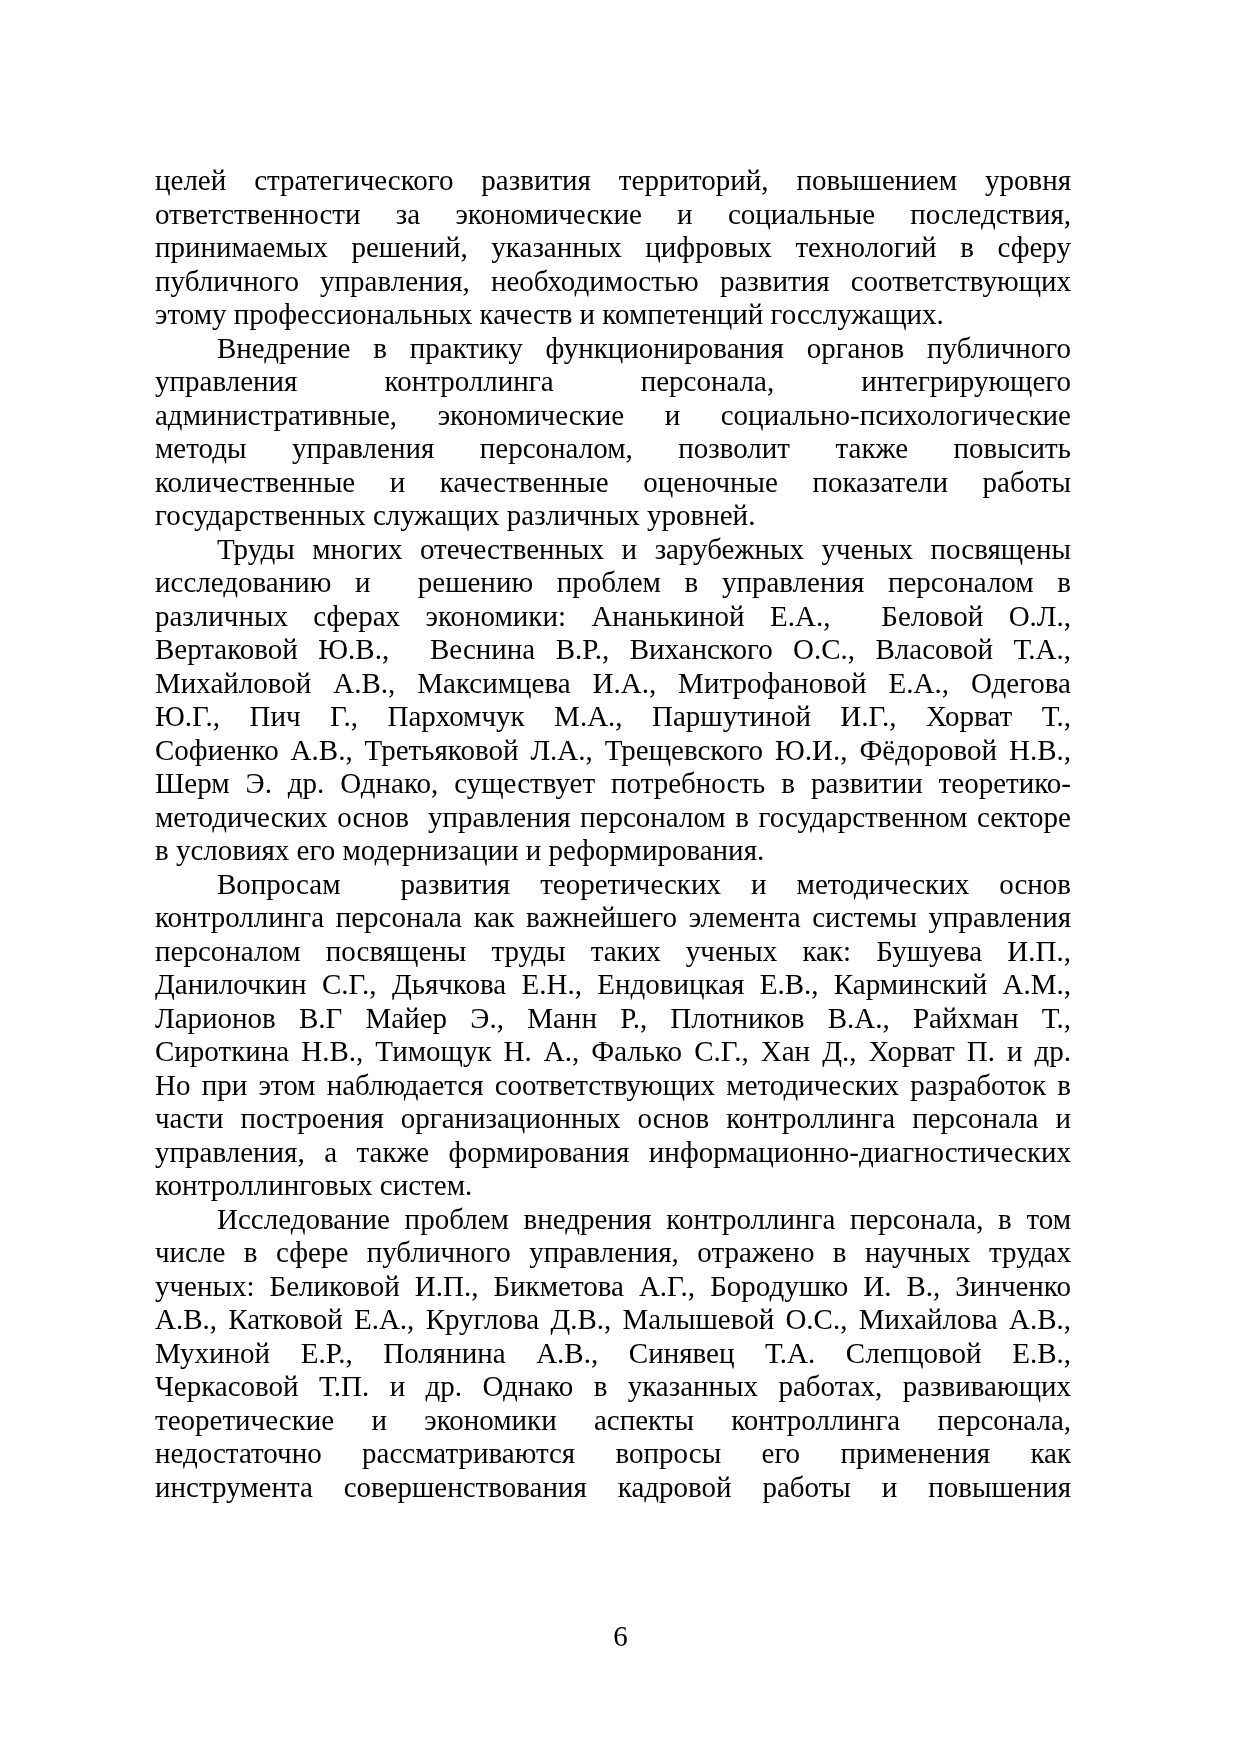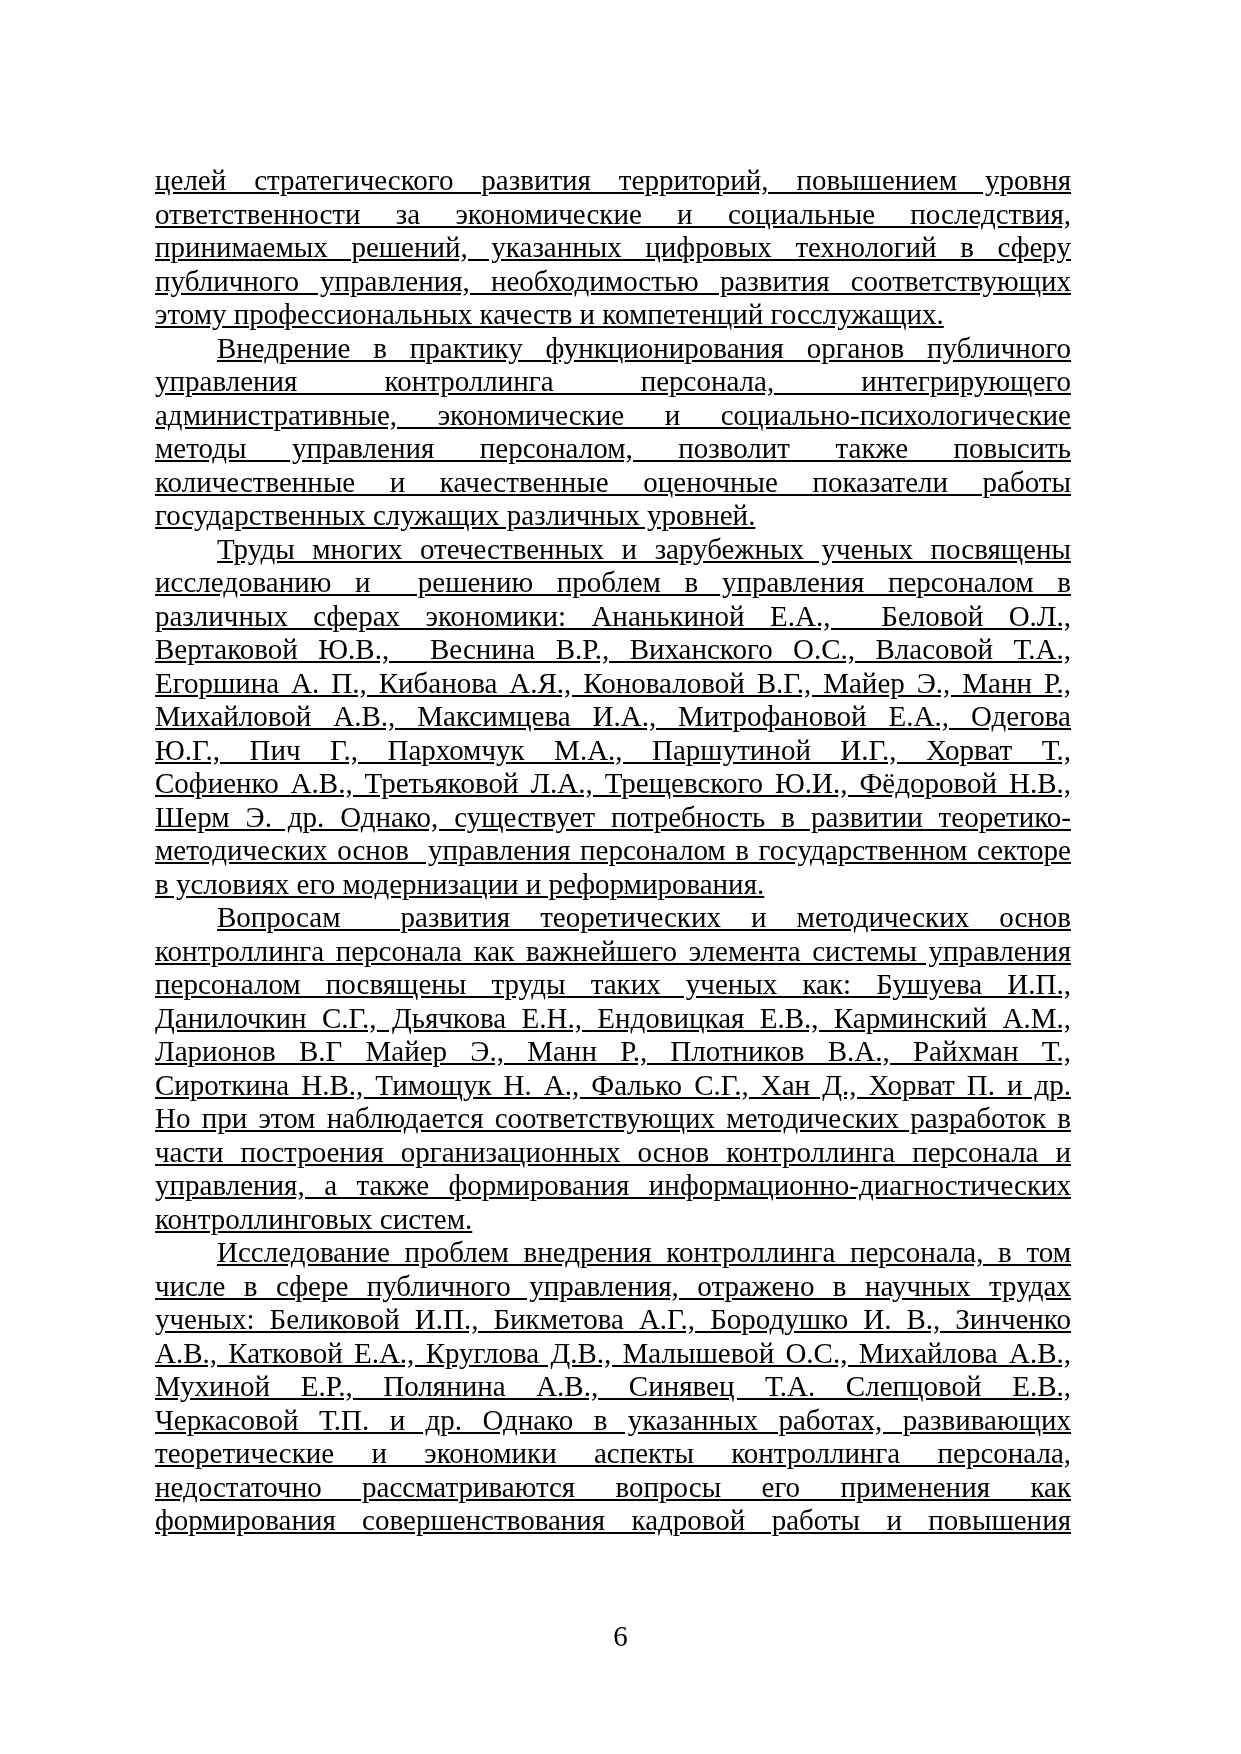--- a/index.html
+++ b/index.html
@@ -17,21 +17,20 @@
     color: #000000;
   }
   .body-text {
     position: absolute;
     left: 155px;
     top: 164px;
     width: 916px;
     font-size: 29px;
     line-height: 33.5px;
     font-weight: normal;
-    text-decoration: underline;
   }
   .line {
     text-align: justify;
     text-align-last: justify;
     -moz-text-align-last: justify;
     text-justify: inter-word;
     height: 33.5px;
     overflow: visible;
     white-space: nowrap-disabled; 
   }
@@ -65,21 +64,20 @@
       <div class="line first">Внедрение в практику функционирования органов публичного</div>
       <div class="line">управления контроллинга персонала, интегрирующего</div>
       <div class="line">административные, экономические и социально-психологические</div>
       <div class="line">методы управления персоналом, позволит также повысить</div>
       <div class="line">количественные и качественные оценочные показатели работы</div>
       <div class="line end">государственных служащих различных уровней.</div>
       <div class="line first">Труды многих отечественных и зарубежных ученых посвящены</div>
       <div class="line">исследованию и&nbsp; решению проблем в управления персоналом в</div>
       <div class="line">различных сферах экономики: Ананькиной Е.А.,&nbsp; Беловой О.Л.,</div>
       <div class="line">Вертаковой Ю.В.,&nbsp; Веснина В.Р., Виханского О.С., Власовой Т.А.,</div>
-      <div class="line">Егоршина А. П., Кибанова А.Я., Коноваловой В.Г., Майер Э., Манн Р.,</div>
       <div class="line">Михайловой А.В., Максимцева И.А., Митрофановой Е.А., Одегова</div>
       <div class="line">Ю.Г., Пич Г., Пархомчук М.А., Паршутиной И.Г., Хорват Т.,</div>
       <div class="line">Софиенко А.В., Третьяковой Л.А., Трещевского Ю.И., Фёдоровой Н.В.,</div>
       <div class="line">Шерм Э. др. Однако, существует потребность в развитии теоретико-</div>
       <div class="line">методических основ&nbsp; управления персоналом в государственном секторе</div>
       <div class="line end">в условиях его модернизации и реформирования.</div>
       <div class="line first">Вопросам&nbsp; развития теоретических и методических основ</div>
       <div class="line">контроллинга персонала как важнейшего элемента системы управления</div>
       <div class="line">персоналом посвящены труды таких ученых как: Бушуева И.П.,</div>
       <div class="line">Данилочкин С.Г., Дьячкова Е.Н., Ендовицкая Е.В., Карминский А.М.,</div>
@@ -90,16 +88,16 @@
       <div class="line">управления, а также формирования информационно-диагностических</div>
       <div class="line end">контроллинговых систем.</div>
       <div class="line first">Исследование проблем внедрения контроллинга персонала, в том</div>
       <div class="line">числе в сфере публичного управления, отражено в научных трудах</div>
       <div class="line">ученых: Беликовой И.П., Бикметова А.Г., Бородушко И. В., Зинченко</div>
       <div class="line">А.В., Катковой Е.А., Круглова Д.В., Малышевой О.С., Михайлова А.В.,</div>
       <div class="line">Мухиной Е.Р., Полянина А.В., Синявец Т.А. Слепцовой Е.В.,</div>
       <div class="line">Черкасовой Т.П. и др. Однако в указанных работах, развивающих</div>
       <div class="line">теоретические и экономики аспекты контроллинга персонала,</div>
       <div class="line">недостаточно рассматриваются вопросы его применения как</div>
-      <div class="line">формирования совершенствования кадровой работы и повышения</div>
+      <div class="line">инструмента совершенствования кадровой работы и повышения</div>
     </div>
   <div class="page-number">6</div>
 </div>
 
 </body></html>

